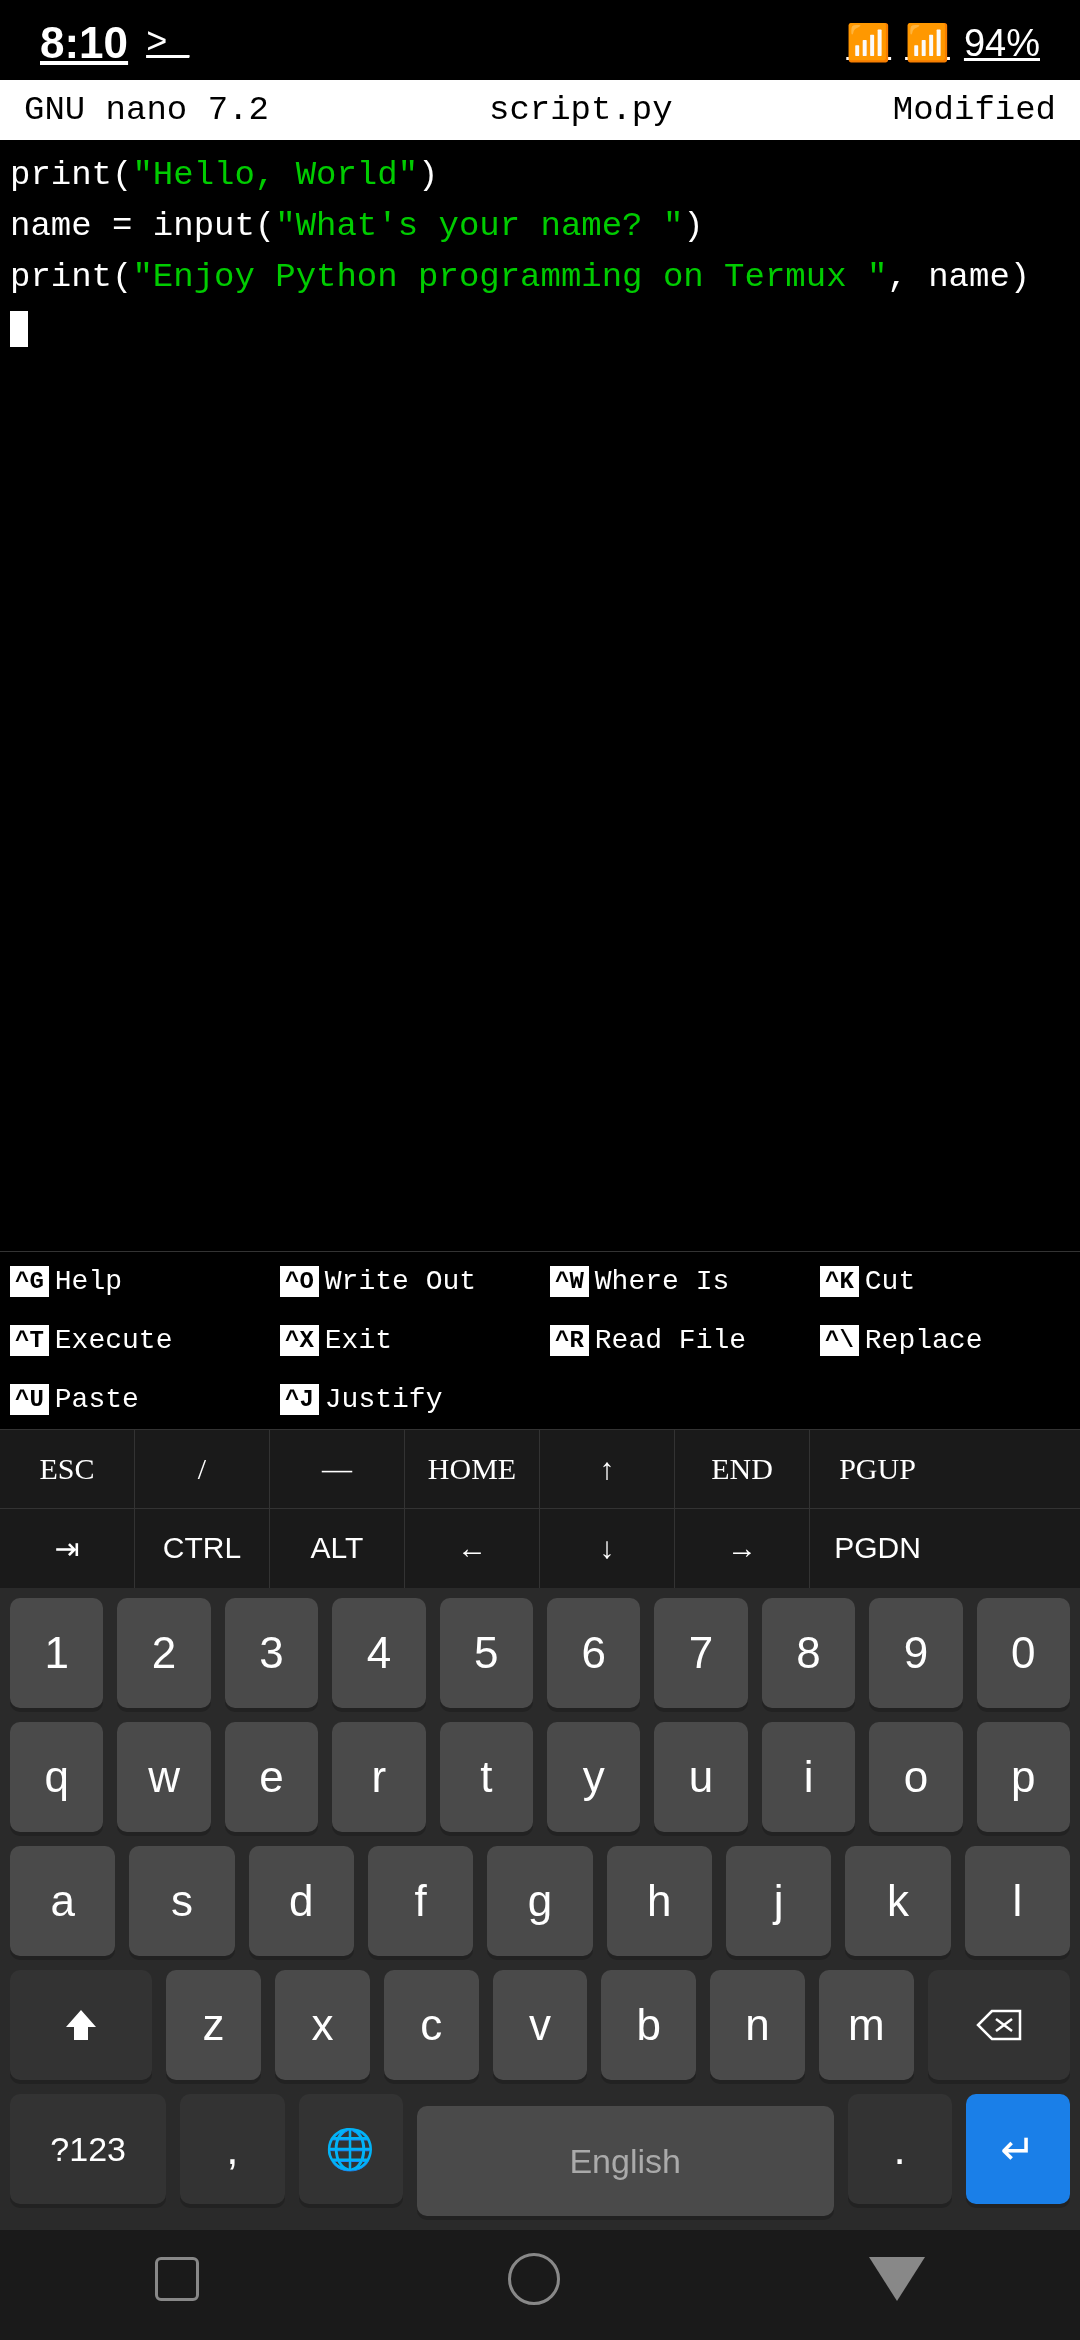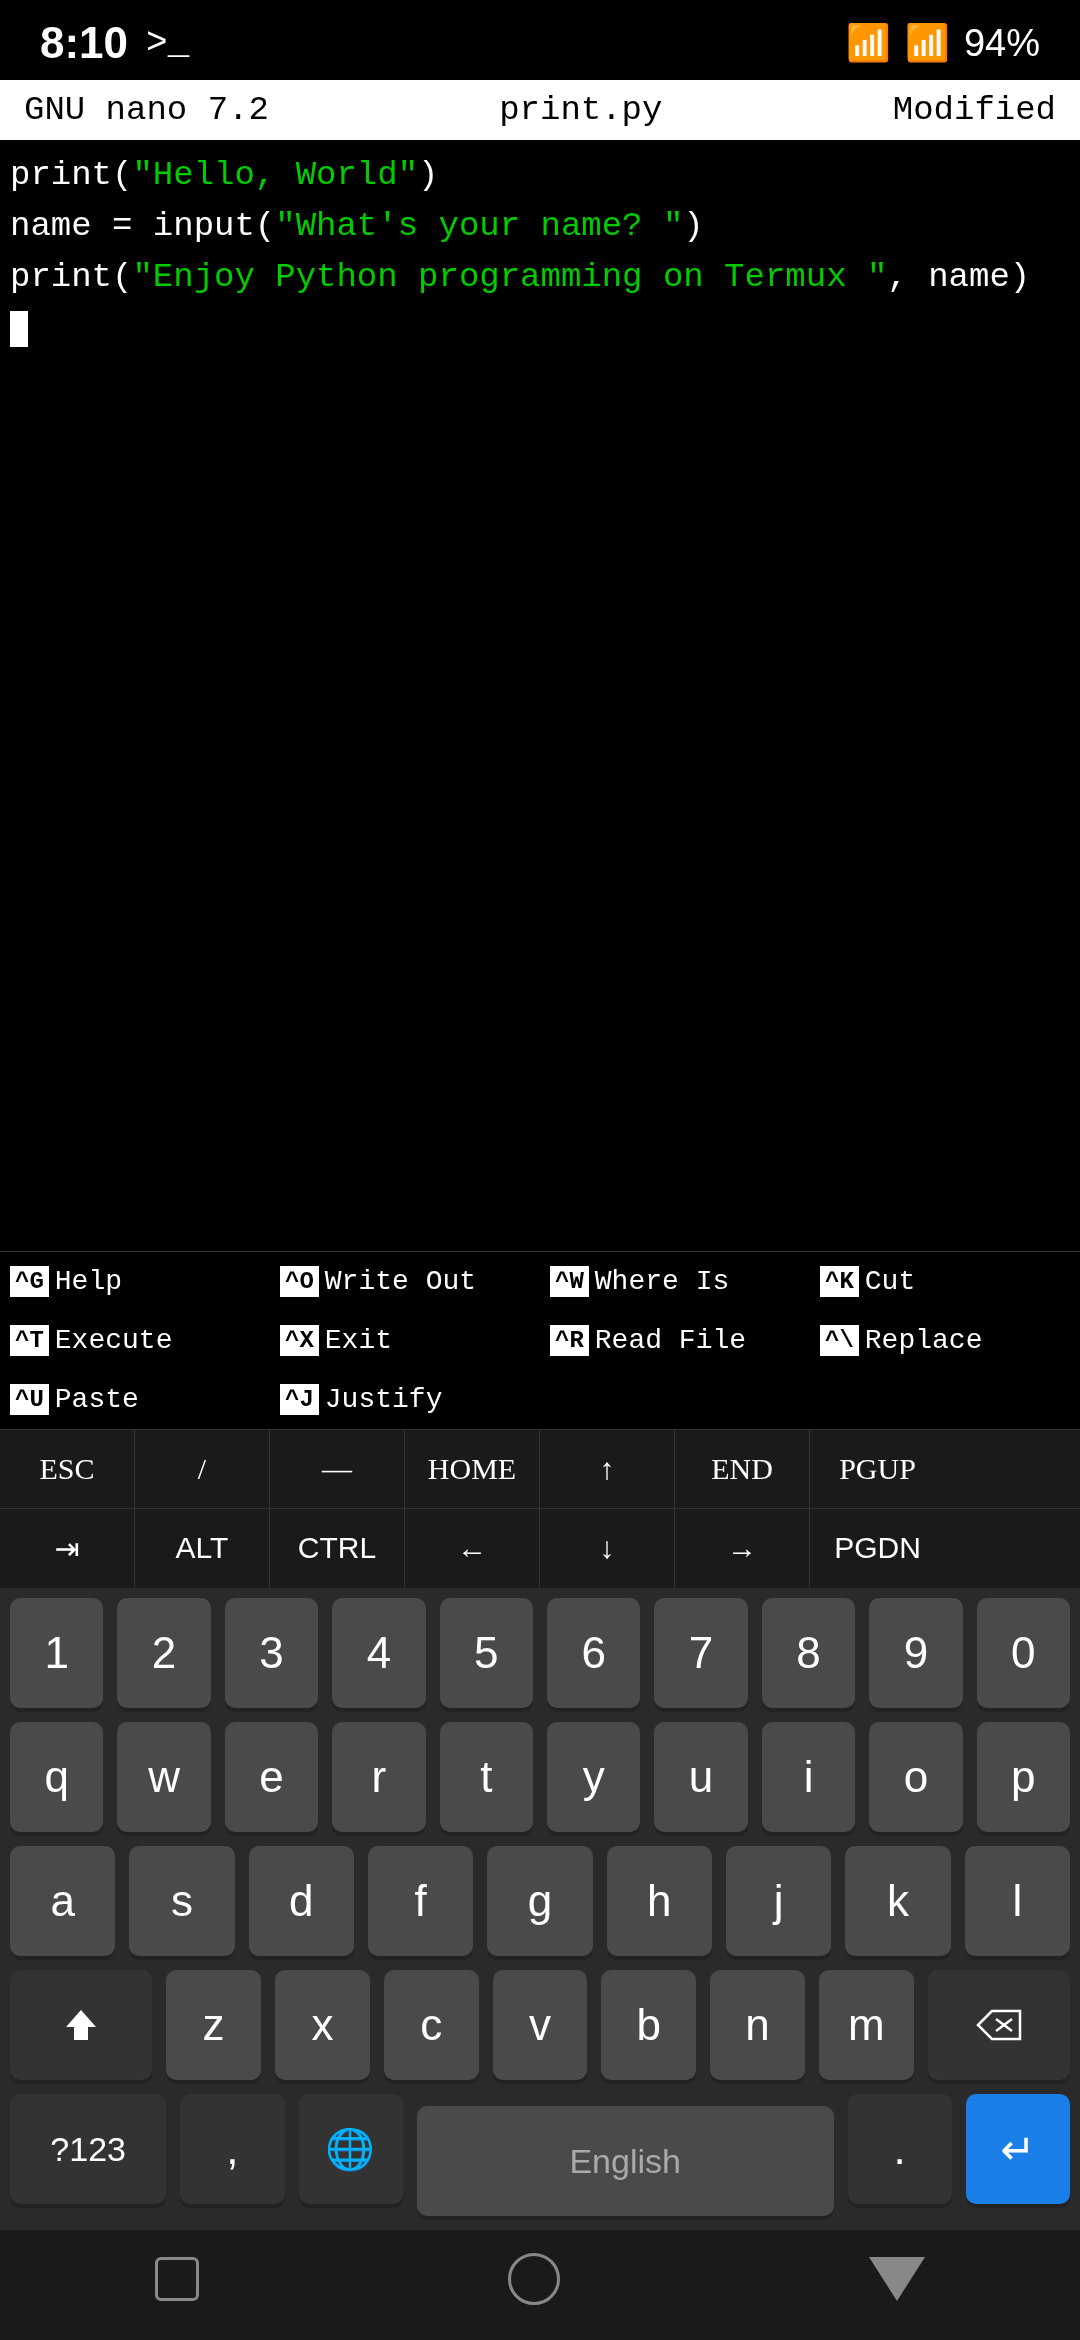--- a/index.html
+++ b/index.html
@@ -17,20 +17,21 @@
     
     .status-bar {
       background: #000;
       color: #fff;
       display: flex;
       justify-content: space-between;
       align-items: center;
       padding: 18px 40px 12px 40px;
       height: 80px;
       flex-shrink: 0;
+      text-decoration: underline;
     }
     .status-time {
       font-size: 44px;
       font-weight: bold;
       font-family: Arial, sans-serif;
     }
     .status-prompt {
       font-size: 36px;
       font-family: 'Courier New', monospace;
       color: #fff;
@@ -252,21 +253,21 @@
   </div>
   <div class="status-icons">
     <span style="font-size:36px;">📶</span>
     <span style="font-size:36px;">📶</span>
     <span style="font-family:Arial;font-size:38px;">94%</span>
   </div>
 </div>
 
 <div class="nano-header">
   <span>GNU nano 7.2</span>
-  <span>print.py</span>
+  <span>script.py</span>
   <span>Modified</span>
 </div>
 
 <div class="editor-area">
   <span class="line"><span class="white">print(</span><span class="green">"Hello, World"</span><span class="white">)</span></span>
   <span class="line"><span class="white">name = input(</span><span class="green">"What's your name? "</span><span class="white">)</span></span>
   <span class="line"><span class="white">print(</span><span class="green">"Enjoy Python programming on Termux "</span><span class="white">, name)</span></span>
   <span class="line"><span class="cursor-block"></span></span>
 </div>
 
@@ -318,22 +319,22 @@
   <div class="extra-key">/</div>
   <div class="extra-key">—</div>
   <div class="extra-key">HOME</div>
   <div class="extra-key">↑</div>
   <div class="extra-key">END</div>
   <div class="extra-key">PGUP</div>
 </div>
 
 <div class="extra-keys2">
   <div class="extra-key2">⇥</div>
+  <div class="extra-key2">CTRL</div>
   <div class="extra-key2">ALT</div>
-  <div class="extra-key2">CTRL</div>
   <div class="extra-key2">←</div>
   <div class="extra-key2">↓</div>
   <div class="extra-key2">→</div>
   <div class="extra-key2">PGDN</div>
 </div>
 
 <div class="keyboard">
 
   <div class="kb-row">
     <div class="kb-key">1</div>

